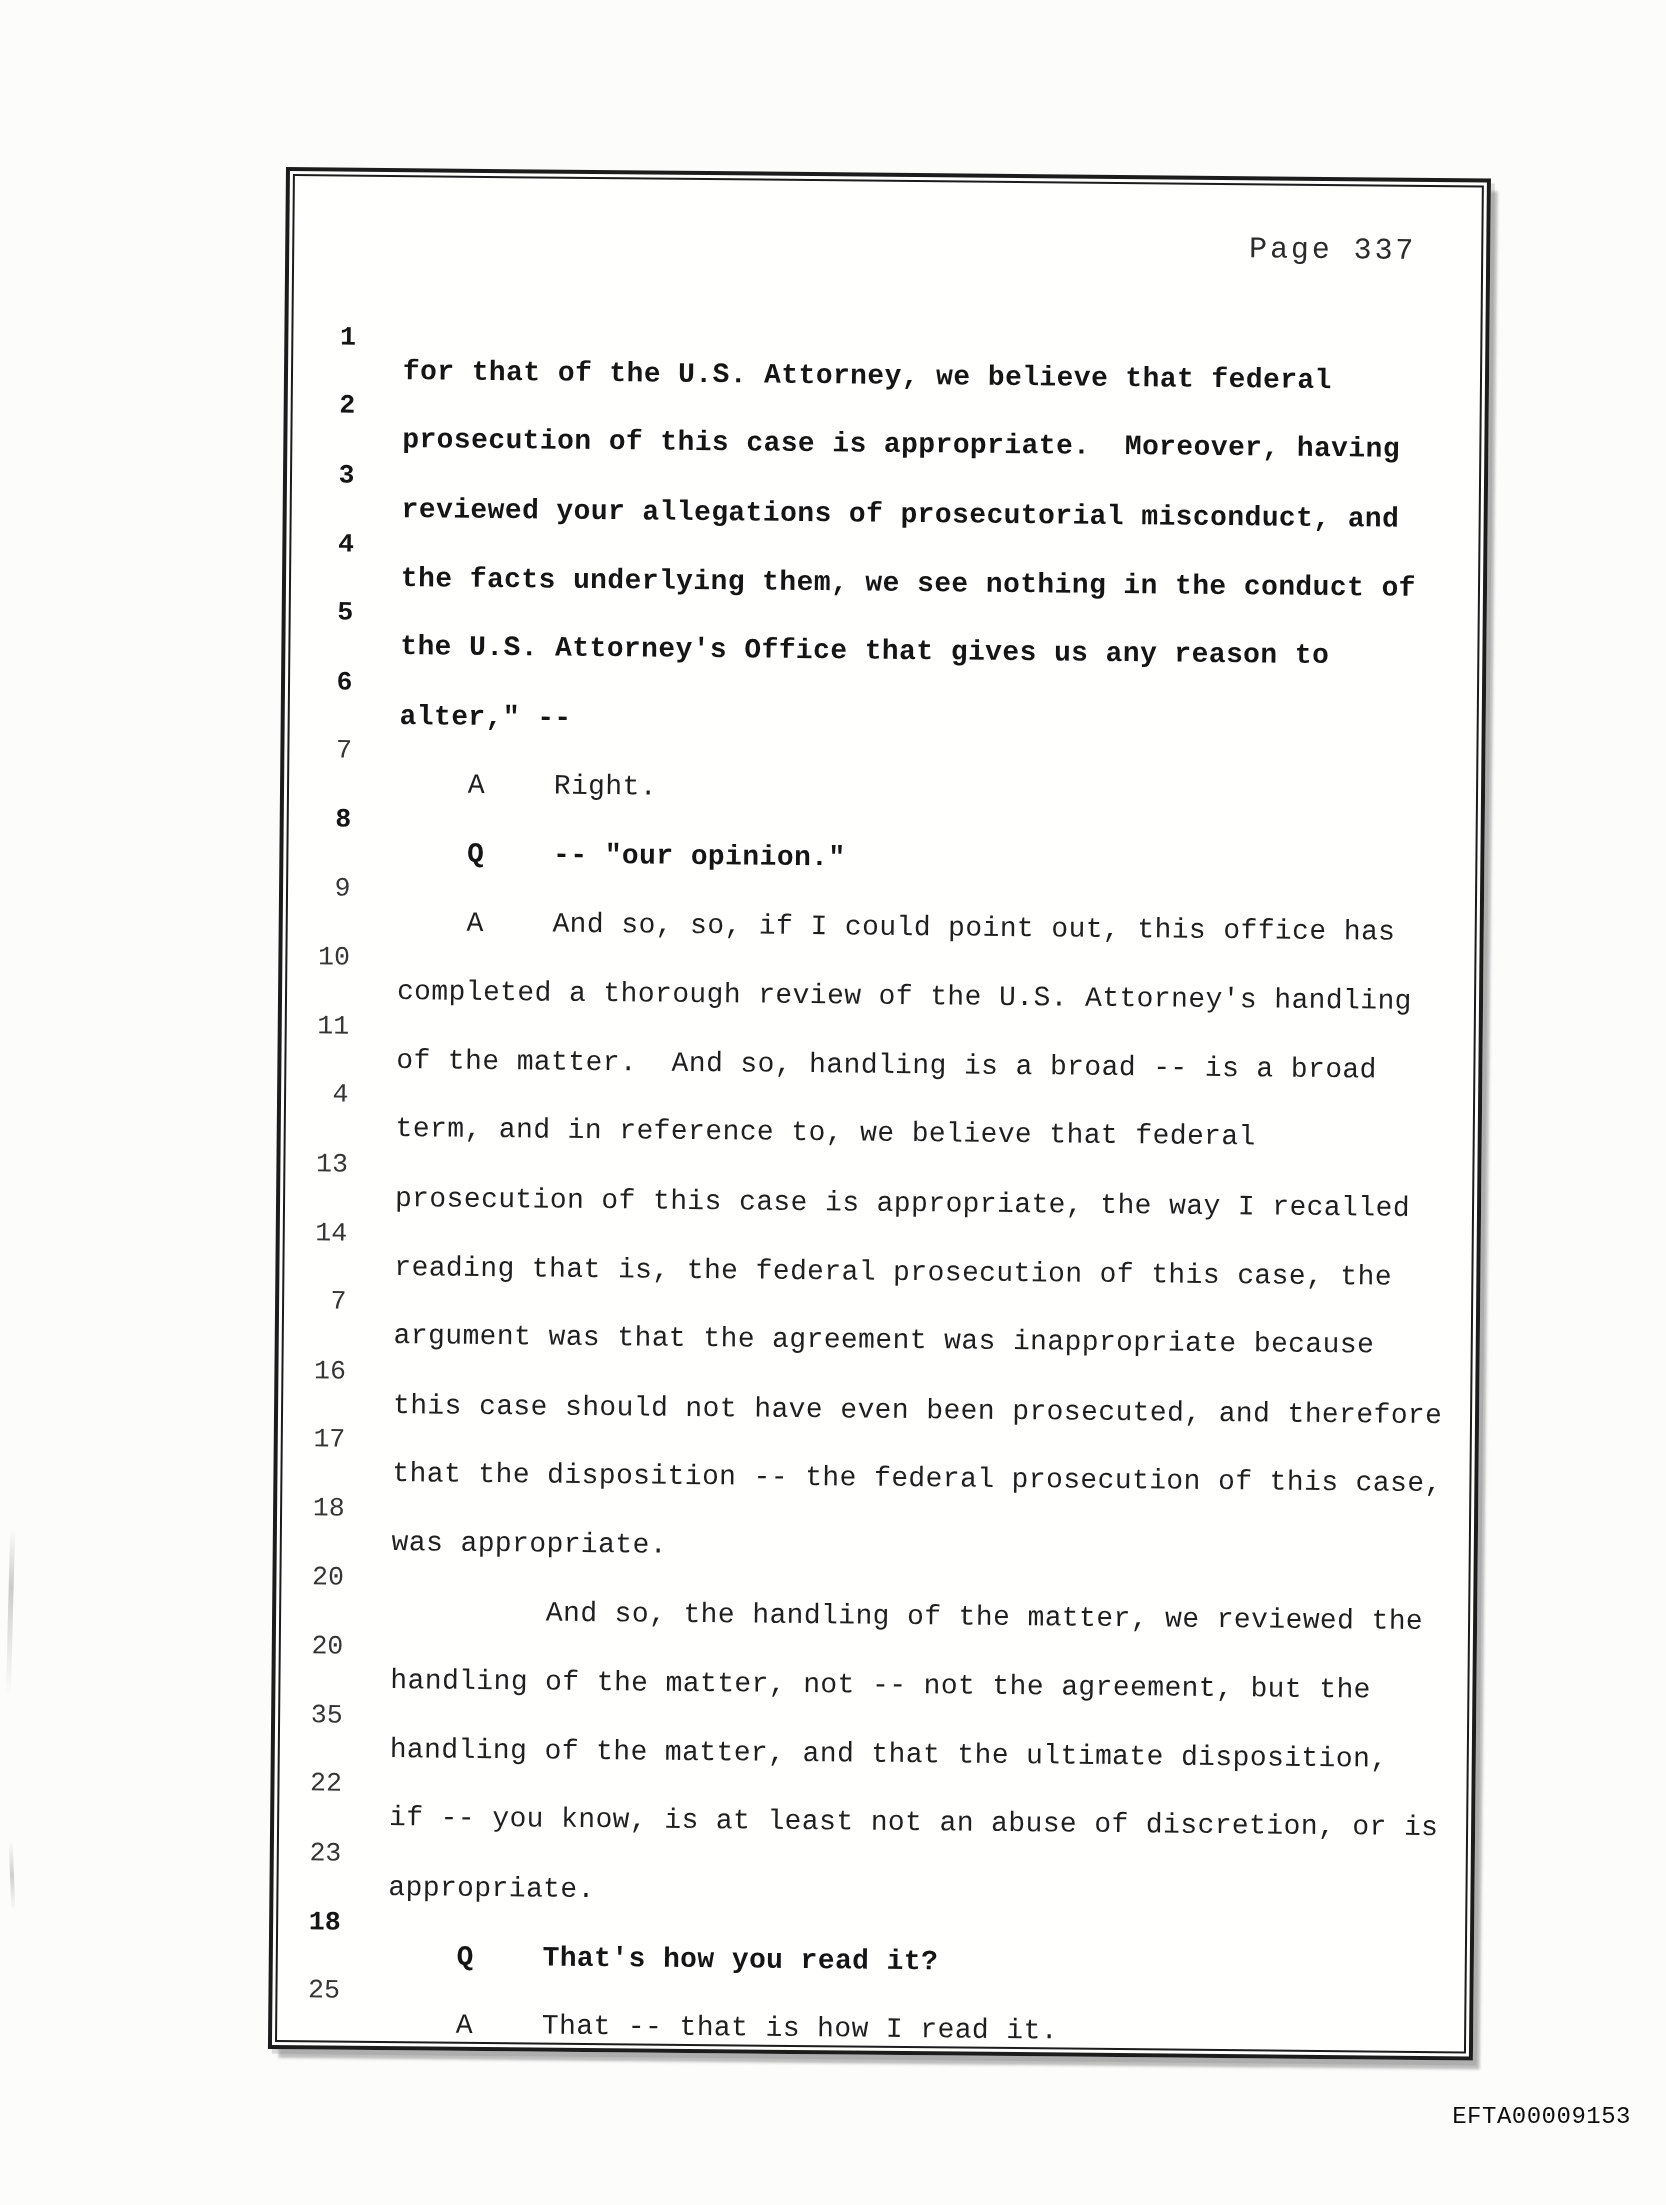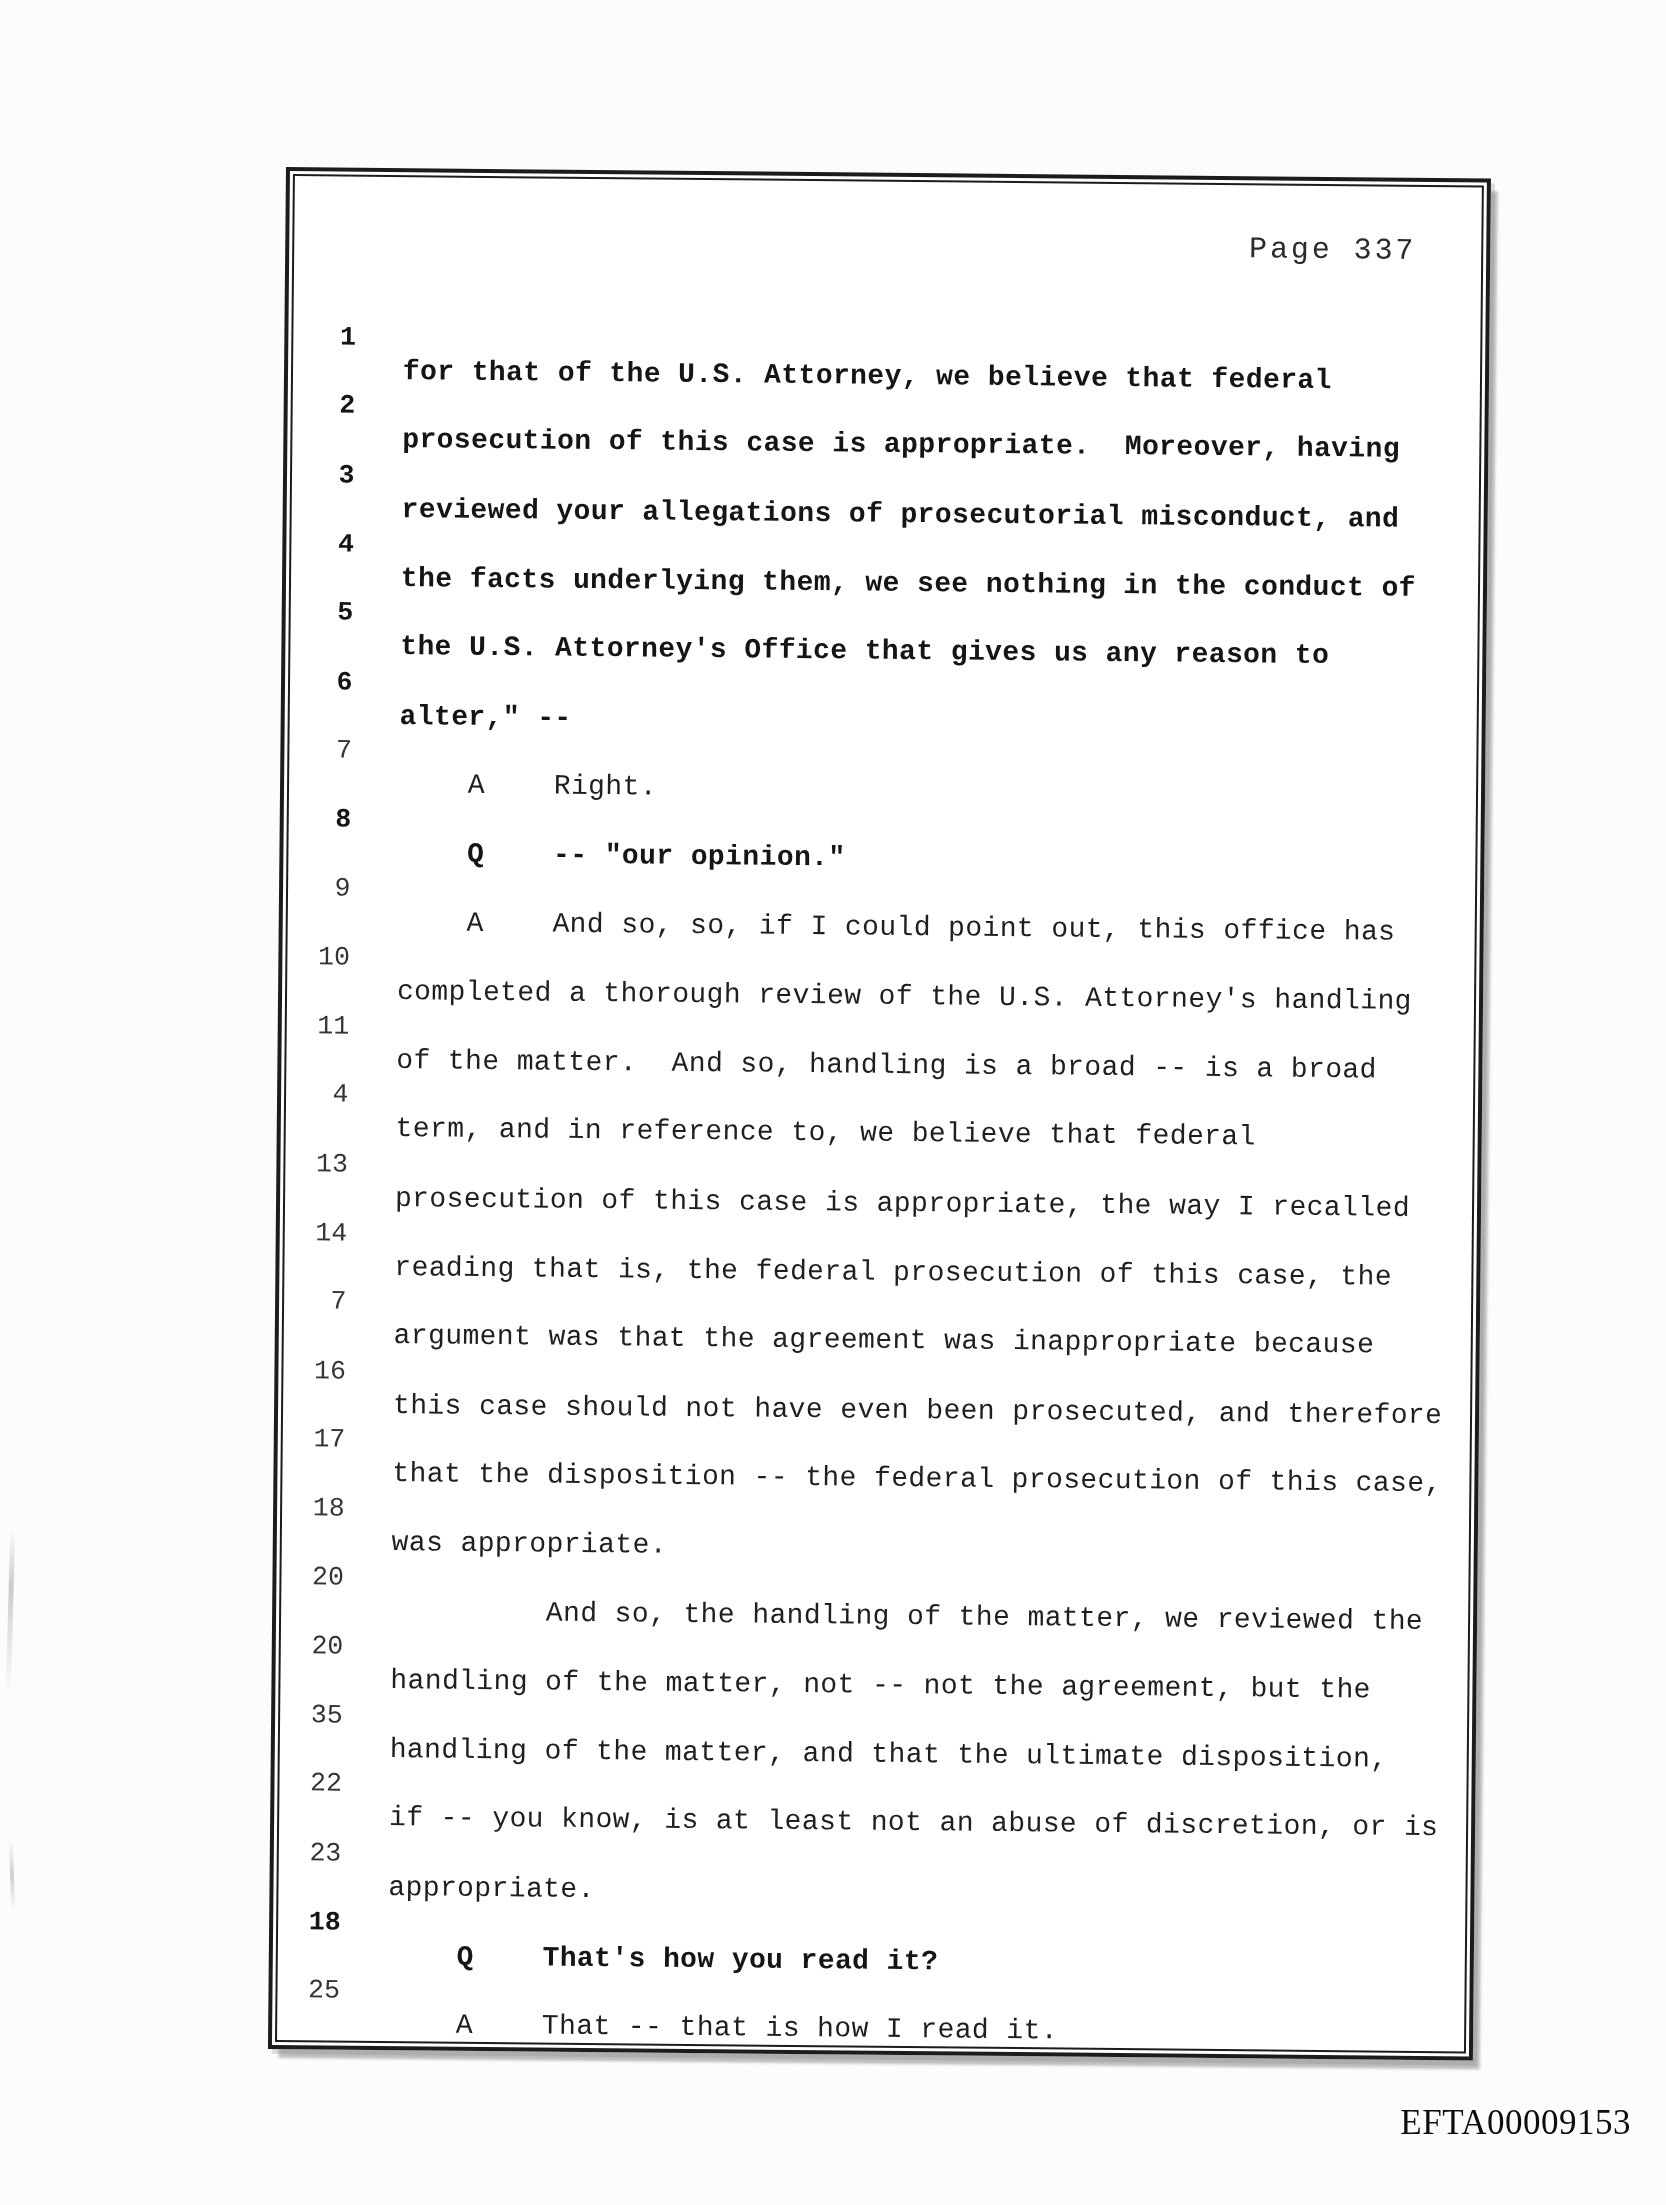--- a/index.html
+++ b/index.html
@@ -61,22 +61,22 @@
   .t-line .txt {
     position: absolute;
     left: 110px;
     letter-spacing: 0.4px;
   }
   .t-line.bold .txt, .t-line.bold .num { font-weight: bold; color: #151515; }
 
   .bates {
     position: absolute;
     top: 2103px; right: 35px;
-    font-family: Liberation Serif, serif;
-    font-size: 35px;
+    font-family: Liberation Mono, monospace;
+    font-size: 24px;
     letter-spacing: 0.5px;
     color: #0d0d0d;
   }
 
   
   .artifact { position: absolute; background: transparent; pointer-events: none; }
   .artifact-1 {
     left: 7.8px; top: 1529px; width: 4.9px; height: 167px;
     background: linear-gradient(to bottom, rgba(90,90,90,0) 0%, rgba(90,90,90,0.30) 35%, rgba(90,90,90,0.12) 70%, rgba(90,90,90,0) 100%);
     transform: rotate(1.5deg);

